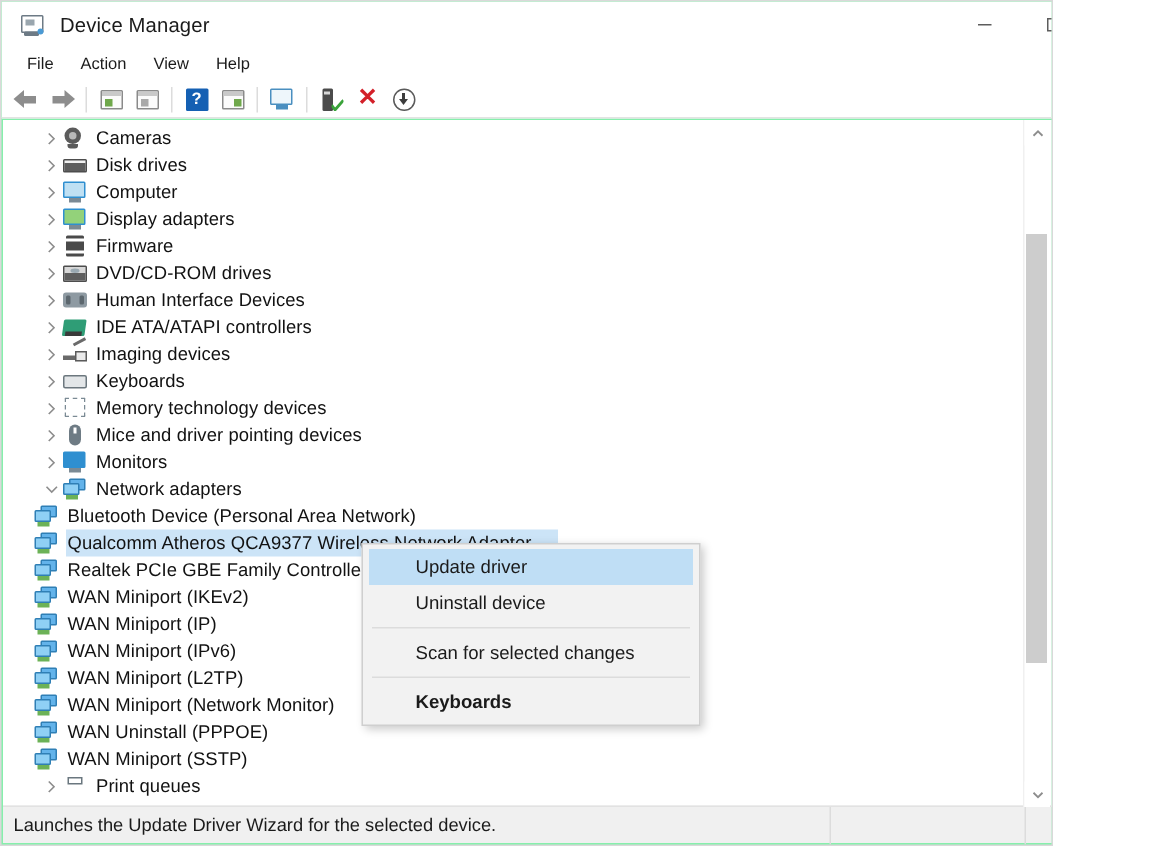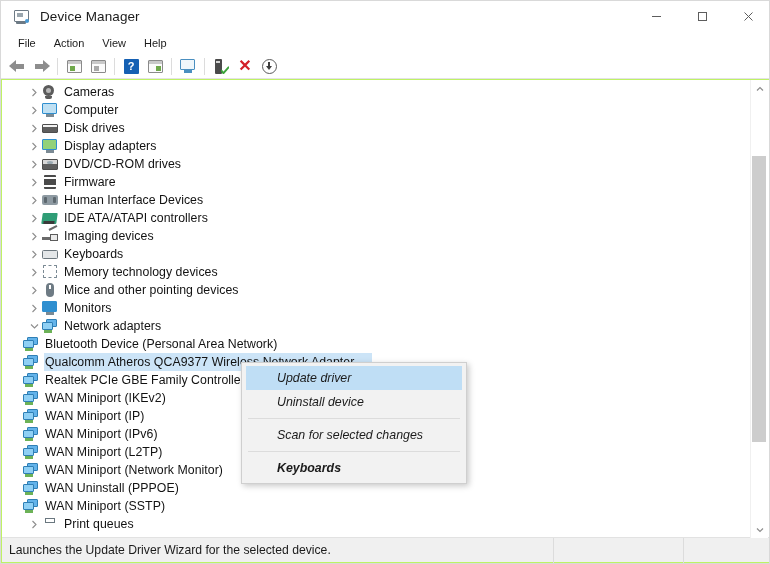--- a/index.html
+++ b/index.html
@@ -6,24 +6,24 @@
     margin: 0;
     padding: 0;
     background: #ffffff;
   }
   body {
     font-family: "Liberation Sans", sans-serif;
     -webkit-font-smoothing: antialiased;
   }
   #app {
     position: relative;
-    width: 770px;
+    width: 702px;
     height: 564px;
     overflow: hidden;
-    background: #bef264;
+    background: #86efac;
     border: 1px solid #d9d9d9;
     box-sizing: border-box;
   }
 
   
   .titlebar {
     position: absolute;
     left: 0; top: 0;
     width: 770px; height: 31px;
     background: #ffffff;
@@ -521,21 +521,20 @@
   .ctxmenu {
     position: absolute;
     left: 240px; top: 361px;
     width: 226px;
     background: #f2f2f2;
     border: 1px solid #cfcfcf;
     box-shadow: 2px 2px 6px rgba(0,0,0,0.22);
     padding: 3px 0 3px 0;
     box-sizing: border-box;
     z-index: 20;
-    font-style: italic;
   }
   .ctx-item {
     height: 24px;
     display: flex;
     align-items: center;
     padding-left: 35px;
     font-size: 12.4px;
     color: #1b1b1b;
     white-space: nowrap;
   }
@@ -720,73 +719,73 @@
           </div>
           <div class="label">Cameras</div>
         </div>
         <div class="row lvl0">
           <div class="twisty">
             <svg width="7" height="9" viewBox="0 0 7 9">
               <path d="M1.5 1 L5 4.5 L1.5 8" stroke="currentColor" stroke-width="1.1" fill="none"></path>
             </svg>
           </div>
           <div class="ico">
+            <div class="di di-disk"></div>
+          </div>
+          <div class="label">Disk drives</div>
+        </div>
+        <div class="row lvl0">
+          <div class="twisty">
+            <svg width="7" height="9" viewBox="0 0 7 9">
+              <path d="M1.5 1 L5 4.5 L1.5 8" stroke="currentColor" stroke-width="1.1" fill="none"></path>
+            </svg>
+          </div>
+          <div class="ico">
             <div class="di di-computer">
               <div class="scr"></div>
               <div class="ft"></div>
             </div>
           </div>
           <div class="label">Computer</div>
         </div>
         <div class="row lvl0">
           <div class="twisty">
             <svg width="7" height="9" viewBox="0 0 7 9">
               <path d="M1.5 1 L5 4.5 L1.5 8" stroke="currentColor" stroke-width="1.1" fill="none"></path>
             </svg>
           </div>
           <div class="ico">
-            <div class="di di-disk"></div>
-          </div>
-          <div class="label">Disk drives</div>
-        </div>
-        <div class="row lvl0">
-          <div class="twisty">
-            <svg width="7" height="9" viewBox="0 0 7 9">
-              <path d="M1.5 1 L5 4.5 L1.5 8" stroke="currentColor" stroke-width="1.1" fill="none"></path>
-            </svg>
-          </div>
-          <div class="ico">
             <div class="di di-display">
               <div class="scr"></div>
               <div class="ft"></div>
             </div>
           </div>
           <div class="label">Display adapters</div>
         </div>
         <div class="row lvl0">
           <div class="twisty">
             <svg width="7" height="9" viewBox="0 0 7 9">
               <path d="M1.5 1 L5 4.5 L1.5 8" stroke="currentColor" stroke-width="1.1" fill="none"></path>
             </svg>
           </div>
           <div class="ico">
+            <div class="di di-firmware"></div>
+          </div>
+          <div class="label">Firmware</div>
+        </div>
+        <div class="row lvl0">
+          <div class="twisty">
+            <svg width="7" height="9" viewBox="0 0 7 9">
+              <path d="M1.5 1 L5 4.5 L1.5 8" stroke="currentColor" stroke-width="1.1" fill="none"></path>
+            </svg>
+          </div>
+          <div class="ico">
             <div class="di di-dvd"></div>
           </div>
           <div class="label">DVD/CD-ROM drives</div>
-        </div>
-        <div class="row lvl0">
-          <div class="twisty">
-            <svg width="7" height="9" viewBox="0 0 7 9">
-              <path d="M1.5 1 L5 4.5 L1.5 8" stroke="currentColor" stroke-width="1.1" fill="none"></path>
-            </svg>
-          </div>
-          <div class="ico">
-            <div class="di di-firmware"></div>
-          </div>
-          <div class="label">Firmware</div>
         </div>
         <div class="row lvl0">
           <div class="twisty">
             <svg width="7" height="9" viewBox="0 0 7 9">
               <path d="M1.5 1 L5 4.5 L1.5 8" stroke="currentColor" stroke-width="1.1" fill="none"></path>
             </svg>
           </div>
           <div class="ico">
             <div class="di di-hid"></div>
           </div>
@@ -842,21 +841,21 @@
         </div>
         <div class="row lvl0">
           <div class="twisty">
             <svg width="7" height="9" viewBox="0 0 7 9">
               <path d="M1.5 1 L5 4.5 L1.5 8" stroke="currentColor" stroke-width="1.1" fill="none"></path>
             </svg>
           </div>
           <div class="ico">
             <div class="di di-mouse"></div>
           </div>
-          <div class="label">Mice and other pointing devices</div>
+          <div class="label">Mice and driver pointing devices</div>
         </div>
         <div class="row lvl0">
           <div class="twisty">
             <svg width="7" height="9" viewBox="0 0 7 9">
               <path d="M1.5 1 L5 4.5 L1.5 8" stroke="currentColor" stroke-width="1.1" fill="none"></path>
             </svg>
           </div>
           <div class="ico">
             <div class="di di-monitor">
               <div class="scr"></div>

